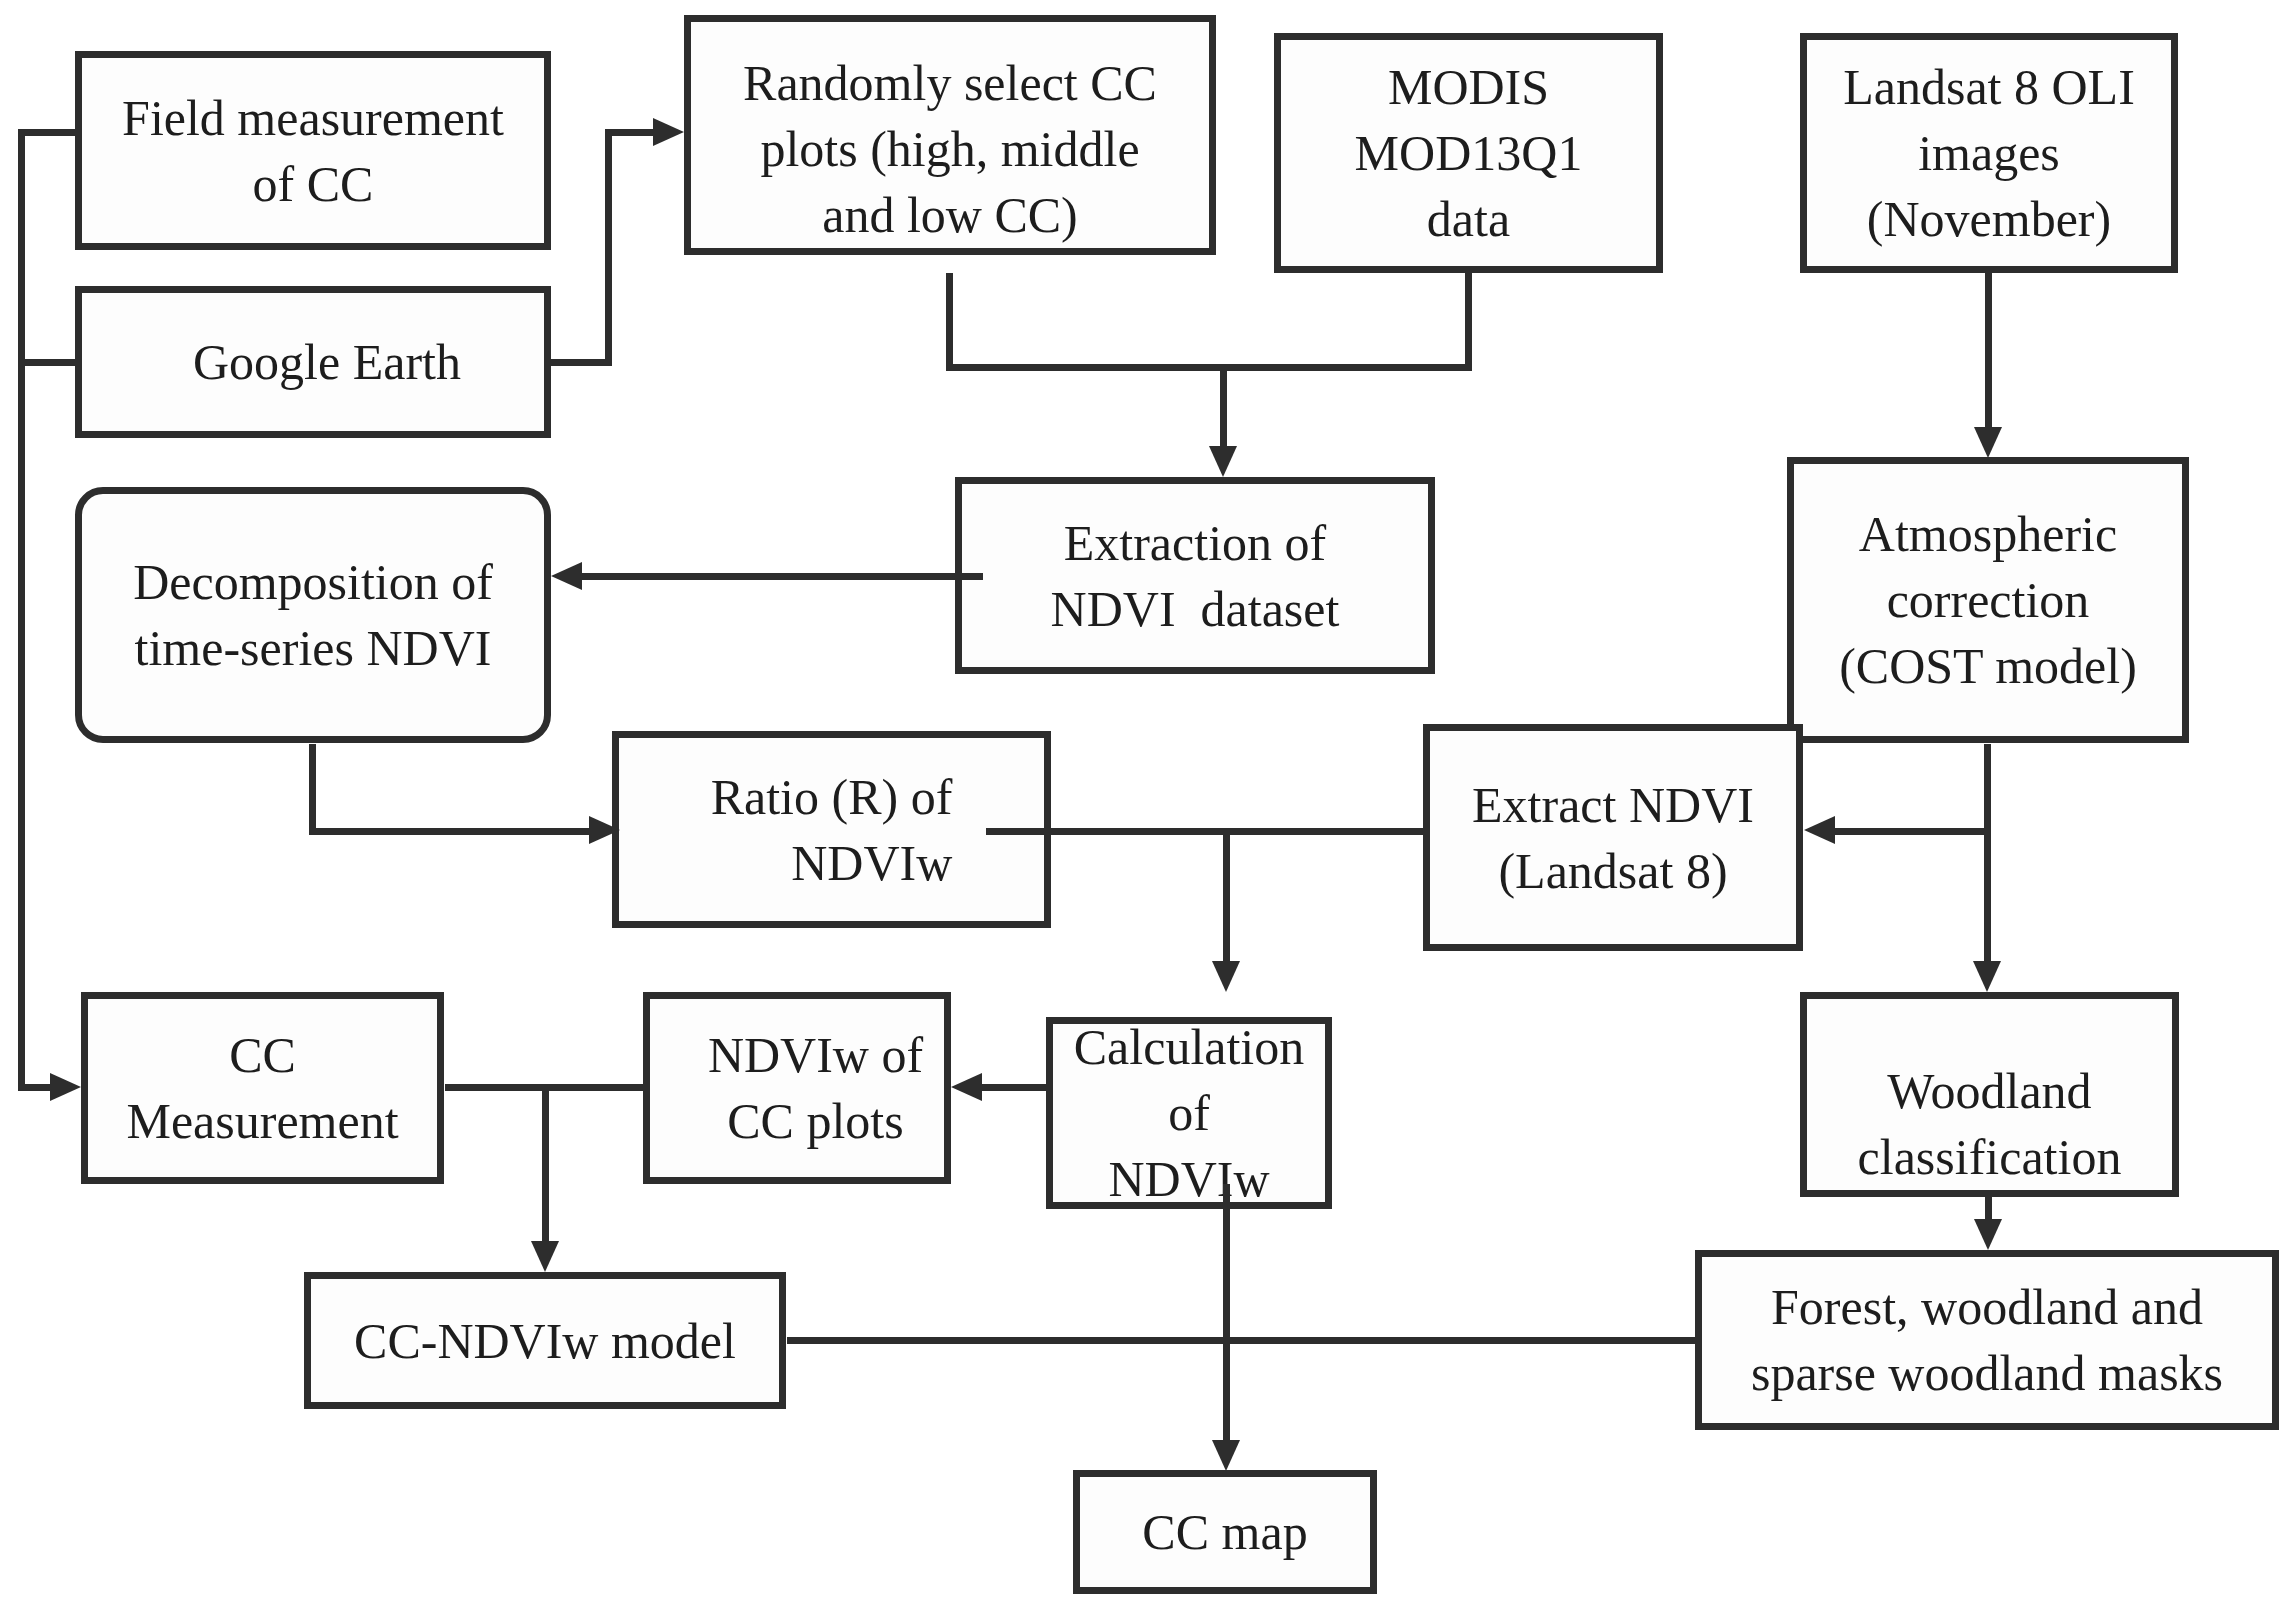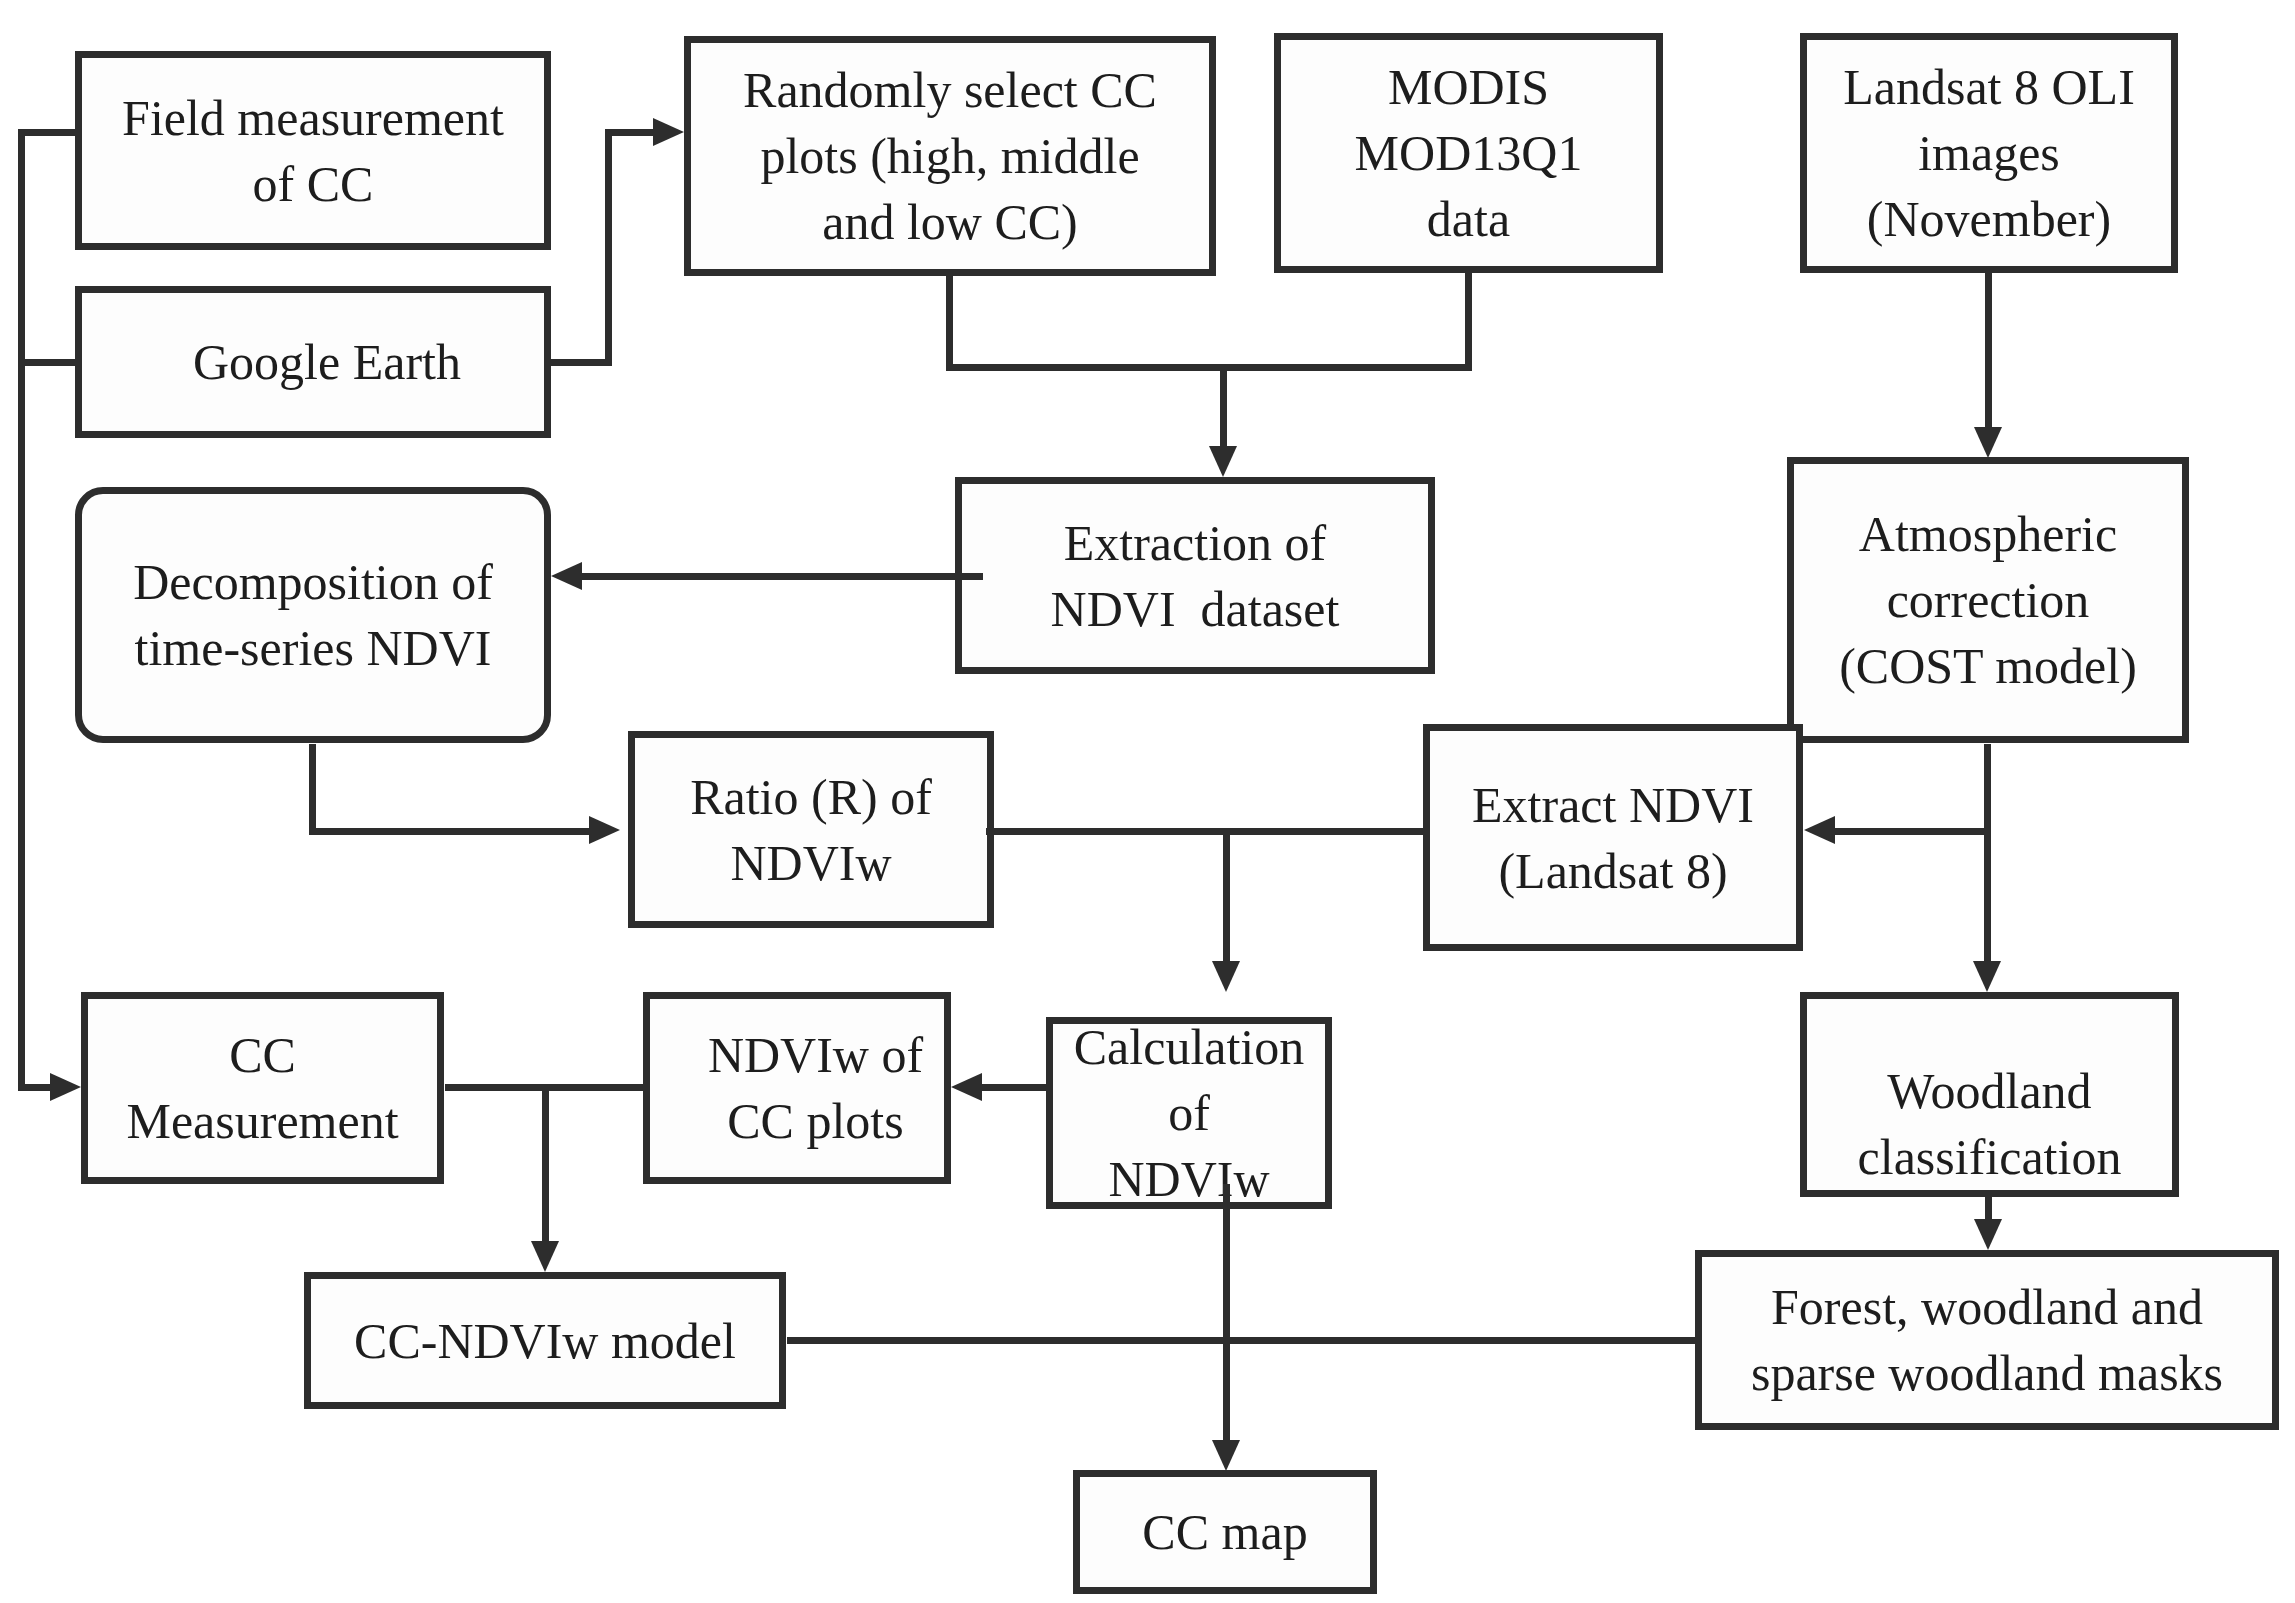--- a/index.html
+++ b/index.html
@@ -53,21 +53,21 @@
 
   <div class="node" style="left:75px; top:51px; width:476px; height:199px;">
     <span class="label">Field measurement
 of CC</span>
   </div>
 
   <div class="node" style="left:75px; top:286px; width:476px; height:152px;padding-left:28px;">
     <span class="label">Google Earth</span>
   </div>
 
-  <div class="node" style="left:684px; top:36px; width:532px; height:240px;">
+  <div class="node" style="left:684px; top:15px; width:532px; height:240px;align-items:flex-end;">
     <span class="label">Randomly select CC
 plots (high, middle
 and low CC)</span>
   </div>
 
   <div class="node" style="left:1274px; top:32.5px; width:389px; height:240px;">
     <span class="label">MODIS
 MOD13Q1
 data</span>
   </div>
@@ -87,21 +87,21 @@
     <span class="label">Extraction of
 NDVI  dataset</span>
   </div>
 
   <div class="node" style="left:1787px; top:457px; width:402px; height:286px;">
     <span class="label">Atmospheric
 correction
 (COST model)</span>
   </div>
 
-  <div class="node" style="left:628px; top:731px; width:366px; height:197px;">
+  <div class="node" style="left:612px; top:731px; width:439px; height:197px;text-align:right;">
     <span class="label">Ratio (R) of
 NDVIw</span>
   </div>
 
   <div class="node" style="left:1423px; top:724px; width:380px; height:227px;">
     <span class="label">Extract NDVI
 (Landsat 8)</span>
   </div>
 
   <div class="node" style="left:81px; top:992px; width:363px; height:192px;">

